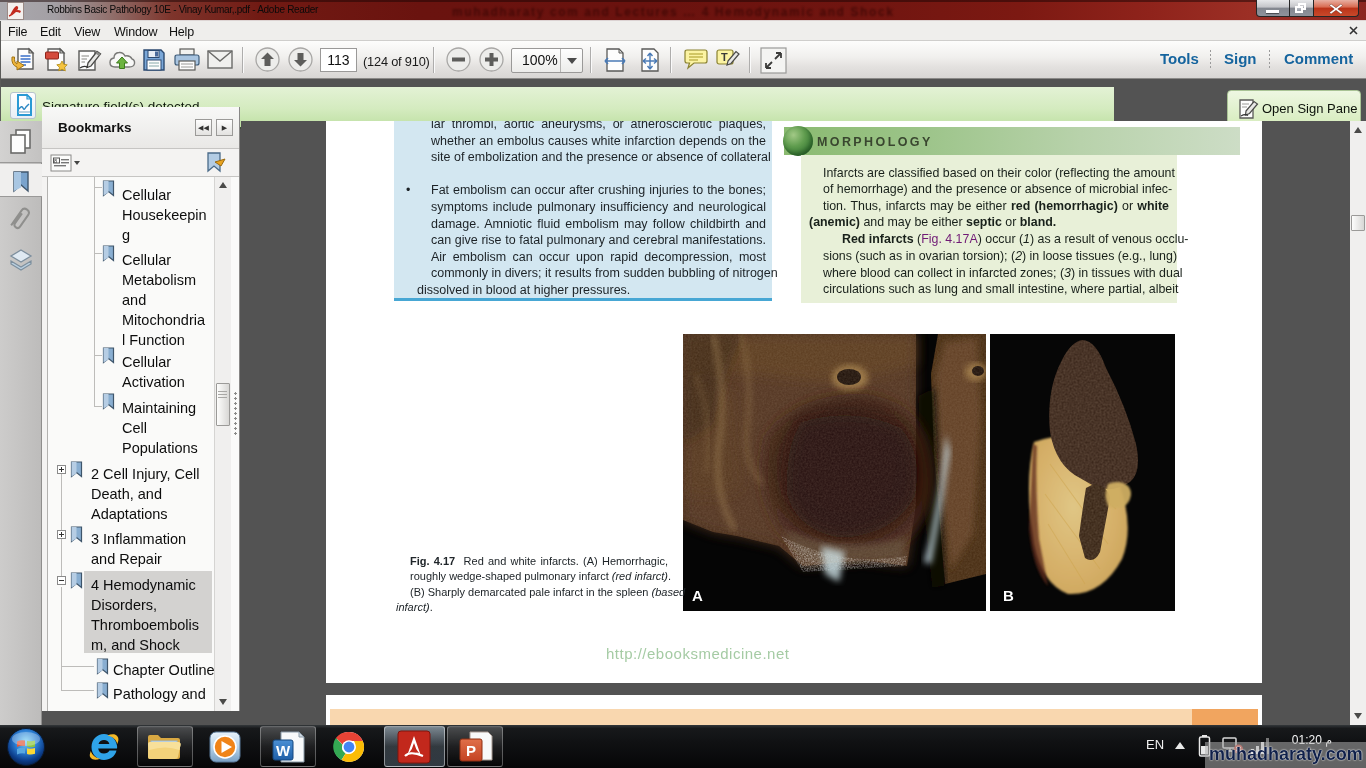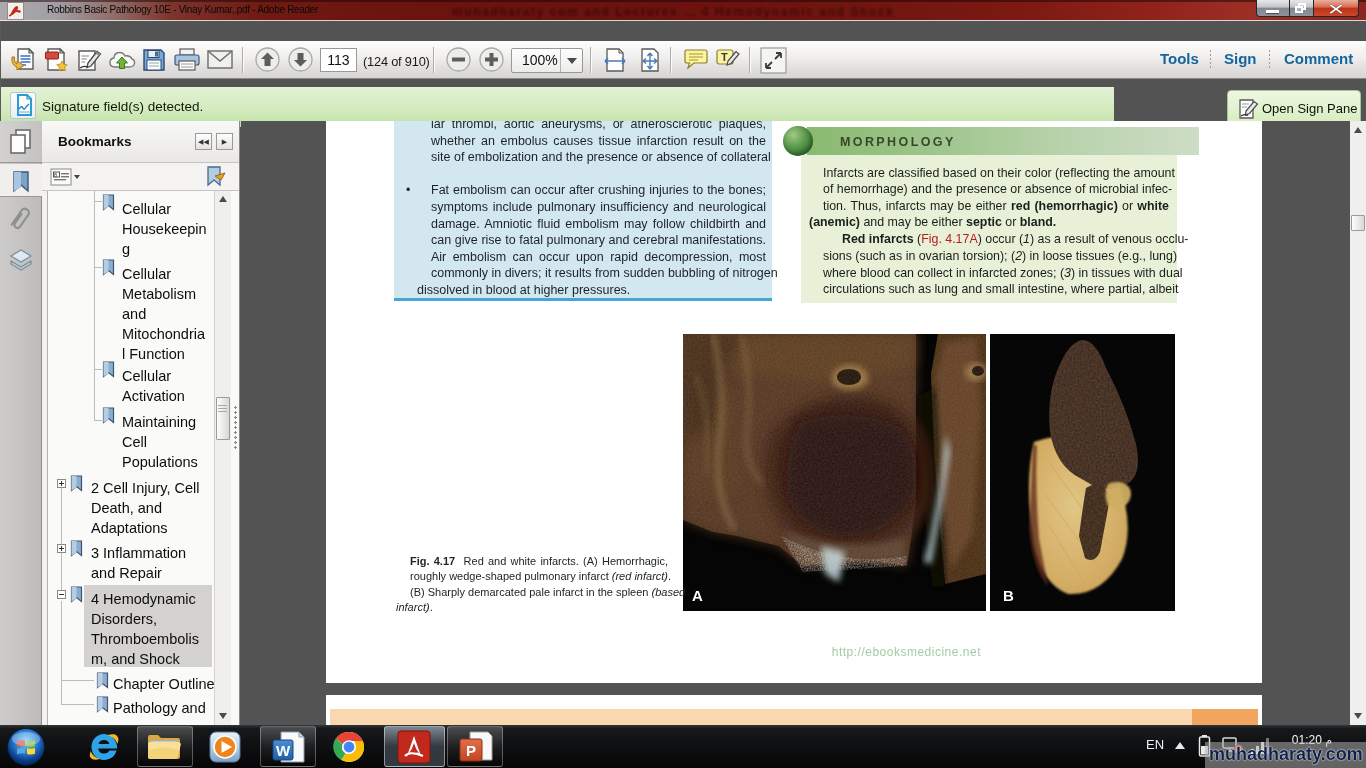--- a/index.html
+++ b/index.html
@@ -50,21 +50,21 @@
   #notificon { left:10px; top:5px; width:26px; height:27px; background:linear-gradient(#fdfdfd,#e8eef5); border:1px solid #b8c4ce; border-radius:3px; }
   #notiftext { left:42px; top:12px; font-size:13.5px; color:#0f1a0c; }
   #signbtn { left:1227px; top:2px; width:134px; height:36px; background:linear-gradient(#eef7e2,#d6ecbd); border:1px solid #a9c395; border-radius:4px; }
   #signbtn span { position:absolute; left:34px; top:10px; font-size:13px; color:#0d130b; }
 
   
   #strip { left:0; top:121px; width:42px; height:604px; background:linear-gradient(90deg,#cdcccb,#bdbcbb); border-right:1px solid #8f8e8d; }
   .stripcell { position:absolute; left:0; width:42px; }
 
   
-  #panel { left:42px; top:121px; width:198px; height:604px; background:#f4f3f2; border-right:1px solid #888786; }
+  #panel { left:42px; top:107px; width:198px; height:604px; background:#f4f3f2; border-right:1px solid #888786; }
   #panelhead { position:absolute; left:0; top:0; width:197px; height:42px; background:linear-gradient(#f8f8f7,#e9e8e6); border-bottom:1px solid #c6c5c3; }
   #panelhead b { position:absolute; left:16px; top:13px; font-size:13.5px; color:#111; }
   .phbtn { position:absolute; top:12px; width:17px; height:17px; background:linear-gradient(#fefefe,#e3e2e0); border:1px solid #9b9a98; font-size:8px; color:#333; text-align:center; line-height:15px; }
   #panelopts { position:absolute; left:0; top:42px; width:197px; height:28px; border-bottom:1px solid #c6c5c3; }
   #tree { position:absolute; left:5px; top:70px; width:192px; height:534px; background:#fafaf9; border-left:1px solid #b3b2b0; }
   .bm { position:absolute; font-size:14.5px; line-height:20px; color:#0d0d0d; }
   .bmicon { position:absolute; width:13px; height:17px; overflow:visible; }
   .pmbox { position:absolute; width:9px; height:9px; background:#fff; border:1px solid #8a8a8a; }
   .pmbox:before { content:""; position:absolute; left:1px; top:3px; width:5px; height:1px; background:#333; }
   .pmbox.plus:after { content:""; position:absolute; left:3px; top:1px; width:1px; height:5px; background:#333; }
@@ -72,35 +72,35 @@
 
   
   #docarea { left:241px; top:121px; width:1109px; height:604px; background:#535353; overflow:hidden; }
   #page1 { position:absolute; left:85px; top:0; width:936px; height:562px; background:#fff; overflow:hidden; }
   #page2 { position:absolute; left:85px; top:574px; width:936px; height:30px; background:#fff; }
 
   
   #bluebox { left:68px; top:-10px; width:378px; height:190px; background:#d3e7f1; border-bottom:3px solid #47a7d4; }
   .pl { position:absolute; left:23px; width:349px; font-size:12.5px; color:#1c2226; white-space:nowrap; }
   .jl { text-align:justify; text-align-last:justify; white-space:nowrap;padding-left:14px; }
-  #morphbar { left:458px; top:6px; width:392px; height:28px;
-    background:linear-gradient(90deg,#8aba70 0%,#9cc489 30%,#b8d2ab 65%,#cdddc6 100%);margin-left:23px; }
+  #morphbar { left:458px; top:6px; width:456px; height:28px;
+    background:linear-gradient(90deg,#8aba70 0%,#9cc489 30%,#b8d2ab 65%,#cdddc6 100%); }
   #morphbar span { position:absolute; left:33px; top:8px; font-size:12.5px; font-weight:bold; letter-spacing:2.4px; color:#39462f; }
   #morphball { left:457px; top:5px; width:30px; height:30px; border-radius:50%;
     background:radial-gradient(circle at 35% 30%, #a2c986 0%, #5f9c4e 40%, #3b7c38 75%, #2e672c 100%);
     box-shadow:inset -2px -3px 4px rgba(20,60,20,.5); }
   #morphbody { left:475px; top:34px; width:376px; height:148px; background:#e8f0d8; }
   .ml { position:absolute; left:8px; width:360px; font-size:12.4px; color:#18201a; white-space:nowrap; }
-  .flink { color:#b91c1c; }
+  .flink { color:#701a75; }
   #figA { left:357px; top:213px; width:303px; height:277px; background:#000; }
   #figB { left:664px; top:213px; width:185px; height:277px; background:#000; }
   .figlab { color:#fff; font-size:15px; font-weight:bold; }
   #caption { left:70px; top:434px; width:272px; }
   .cl { position:absolute; left:0; width:272px; font-size:11px; color:#20262a; white-space:nowrap; }
-  #ebooks { left:280px; top:524px; width:375px; text-align:right; font-size:12px; color:#a5cba4; letter-spacing:0.5px; }
+  #ebooks { left:280px; top:524px; width:375px; text-align:left; font-size:15px; color:#a5cba4; letter-spacing:0.5px; }
   #vscroll { left:1350px; top:121px; width:16px; height:604px; background:#f0efee; }
 
   
   #taskbar { left:0; top:725px; width:1366px; height:43px;
     background:linear-gradient(#33373a 0%,#17191b 8%,#101113 40%,#060607 100%); }
   .tbtn { position:absolute; top:1px; width:56px; height:41px; border-radius:3px;
     border:1px solid rgba(255,255,255,0.3);
     background:linear-gradient(rgba(255,255,255,0.22),rgba(255,255,255,0.07) 50%,rgba(0,0,0,0.1)); }
   .tbtn.active { background:linear-gradient(rgba(205,225,240,0.55),rgba(160,185,205,0.25) 50%,rgba(130,155,175,0.35));
     border-color:rgba(255,255,255,0.45); }
@@ -133,20 +133,30 @@
         <span style="position:absolute;left:5px;top:6px;width:8px;height:7px;border:2px solid #fff;background:linear-gradient(#b8bcc4,#9aa0aa)"></span>
       </div>
     <div class="wbtn cls">
         <svg style="position:absolute;left:15px;top:3px" width="14" height="12" viewBox="0 0 14 12">
           <path d="M2,1 L7,4.7 L12,1 L13.5,2.5 L8.8,6 L13.5,9.5 L12,11 L7,7.3 L2,11 L0.5,9.5 L5.2,6 L0.5,2.5 Z" fill="#fff" stroke="rgba(60,10,5,.6)" stroke-width="0.6"></path>
         </svg>
       </div>
   </div>
 
   
+  <div class="abs" id="menubar">
+    <div class="menuitem" style="left:8px">File</div>
+    <div class="menuitem" style="left:40px">Edit</div>
+    <div class="menuitem" style="left:74px">View</div>
+    <div class="menuitem" style="left:114px">Window</div>
+    <div class="menuitem" style="left:169px">Help</div>
+    <svg class="abs" style="right:8px;top:5px" width="9" height="9" viewBox="0 0 9 9">
+        <path d="M1,1 L8,8 M8,1 L1,8" stroke="#333" stroke-width="1.6"></path>
+      </svg>
+  </div>
 
   
   <div class="abs" id="toolbar">
 
     <svg class="ticon" style="left:10px" width="26" height="26" viewBox="0 0 26 26">
       <path d="M8,2 H19 L23,6 V22 H8 Z" fill="#fdfdfd" stroke="#5a5a58" stroke-width="1.4"></path>
       <path d="M19,2 L19,6 L23,6 Z" fill="#d8d8d6" stroke="#5a5a58" stroke-width="1.2"></path>
       <g stroke="#4477cc" stroke-width="1.6">
           <path d="M10.5,9 H20.5"></path>
           <path d="M10.5,12 H20.5"></path>
@@ -415,21 +425,21 @@
         </g>
   </defs>
     </svg>
 
   
   <div class="abs" id="docarea">
     <div id="page1">
 
       <div class="abs" id="bluebox">
         <div class="pl jl" style="top:6px">lar thrombi, aortic aneurysms, or atherosclerotic plaques,</div>
-        <div class="pl jl" style="top:22.6px">whether an embolus causes tissue infarction result on the</div>
+        <div class="pl jl" style="top:22.6px">whether an embolus causes white infarction depends on the</div>
         <div class="pl jl" style="top:39.2px">site of embolization and the presence or absence of collateral</div>
         <div class="pl jl" style="top:72.4px"><span style="position:absolute;left:-11px">•</span>Fat embolism can occur after crushing injuries to the bones;</div>
         <div class="pl jl" style="top:89px">symptoms include pulmonary insufficiency and neurological</div>
         <div class="pl jl" style="top:105.6px">damage. Amniotic fluid embolism may follow childbirth and</div>
         <div class="pl jl" style="top:122.2px">can give rise to fatal pulmonary and cerebral manifestations.</div>
         <div class="pl jl" style="top:138.8px">Air embolism can occur upon rapid decompression, most</div>
         <div class="pl jl" style="top:155.4px">commonly in divers; it results from sudden bubbling of nitrogen</div>
         <div class="pl" style="top:172px">dissolved in blood at higher pressures.</div>
       </div>
 

